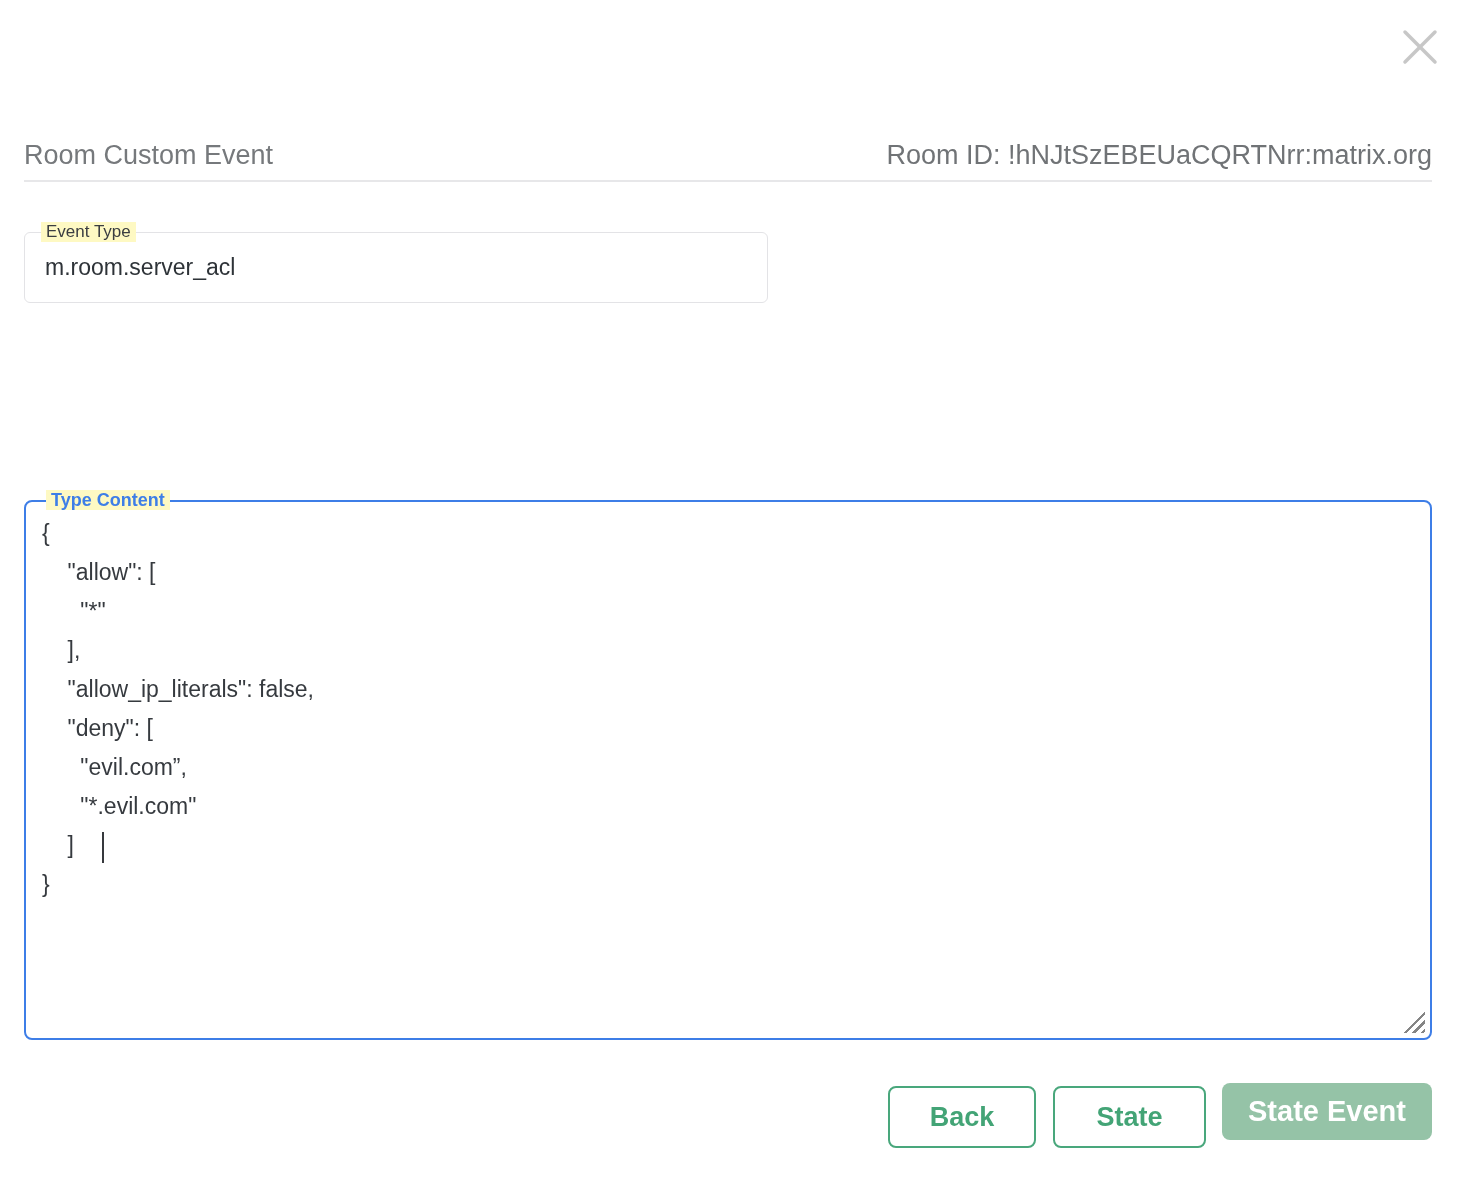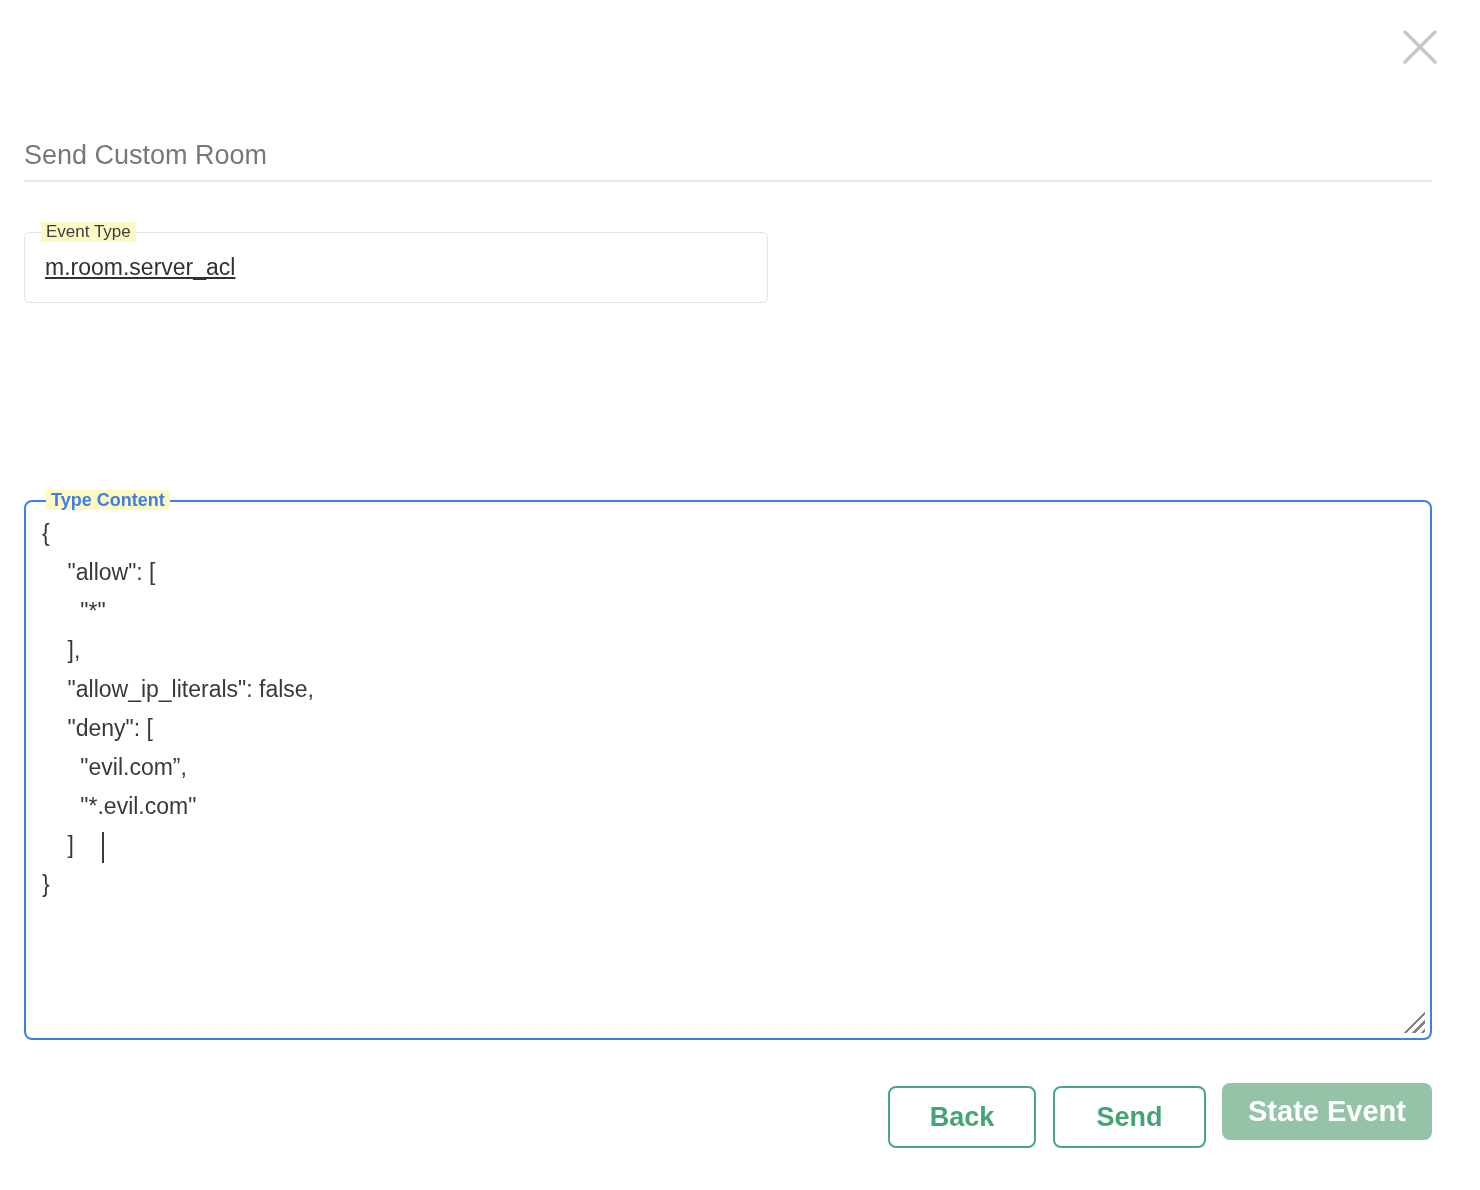--- a/index.html
+++ b/index.html
@@ -70,21 +70,20 @@
   .field input {
     position: absolute;
     left: 20px; right: 12px; top: 0; bottom: 0;
     width: calc(100% - 32px);
     border: none;
     outline: none;
     font-family: "Liberation Sans", sans-serif;
     font-size: 23px;
     color: #2e3338;
     background: transparent;
-    text-decoration: underline;
   }
   .field input::placeholder { color: #3c4045; opacity: 1; }
   #event-type-field { left: 24px; top: 232px; width: 744px; height: 71px; }
   #state-key-field  { left: 108px; top: 368px; width: 745px; height: 70px; }
   #event-content-field {
     position: absolute;
     left: 24px; top: 500px; width: 1408px; height: 540px;
     border: 2px solid #3e7ee7;
     border-radius: 8px;
     background: #ffffff;
@@ -158,21 +157,22 @@
 
 
   <button class="close-btn" aria-label="Close">
     <svg width="38" height="38" viewBox="0 0 38 38">
       <line x1="4" y1="4" x2="34" y2="34" stroke="#c7c7c7" stroke-width="3.5" stroke-linecap="round"></line>
       <line x1="34" y1="4" x2="4" y2="34" stroke="#c7c7c7" stroke-width="3.5" stroke-linecap="round"></line>
     </svg>
   </button>
 
   <div class="subheader">
-    <span class="mode">Send Custom Room</span>
+    <span class="mode">Room Custom Event</span>
+    <span class="room-id">Room ID: !hNJtSzEBEUaCQRTNrr:matrix.org</span>
   </div>
   <div class="divider"></div>
 
   <div class="field" id="event-type-field">
     <span class="field-label">Event Type</span>
     <input type="text" value="m.room.server_acl" style="">
   </div>
 
 
   <div id="event-content-field">
@@ -186,17 +186,17 @@
       "evil.com”,
       "*.evil.com"
     ]
 }</textarea>
     <div class="caret"></div>
     <div class="resize-grip"></div>
   </div>
 
   <button class="btn btn-outline" id="back-btn">Back</button>
 
-  <button class="btn btn-outline" id="send-btn">Send</button>
+  <button class="btn btn-outline" id="send-btn">State</button>
 
   <button class="btn" id="state-event-btn">State Event</button>
 
 </div>
 
 </body></html>

